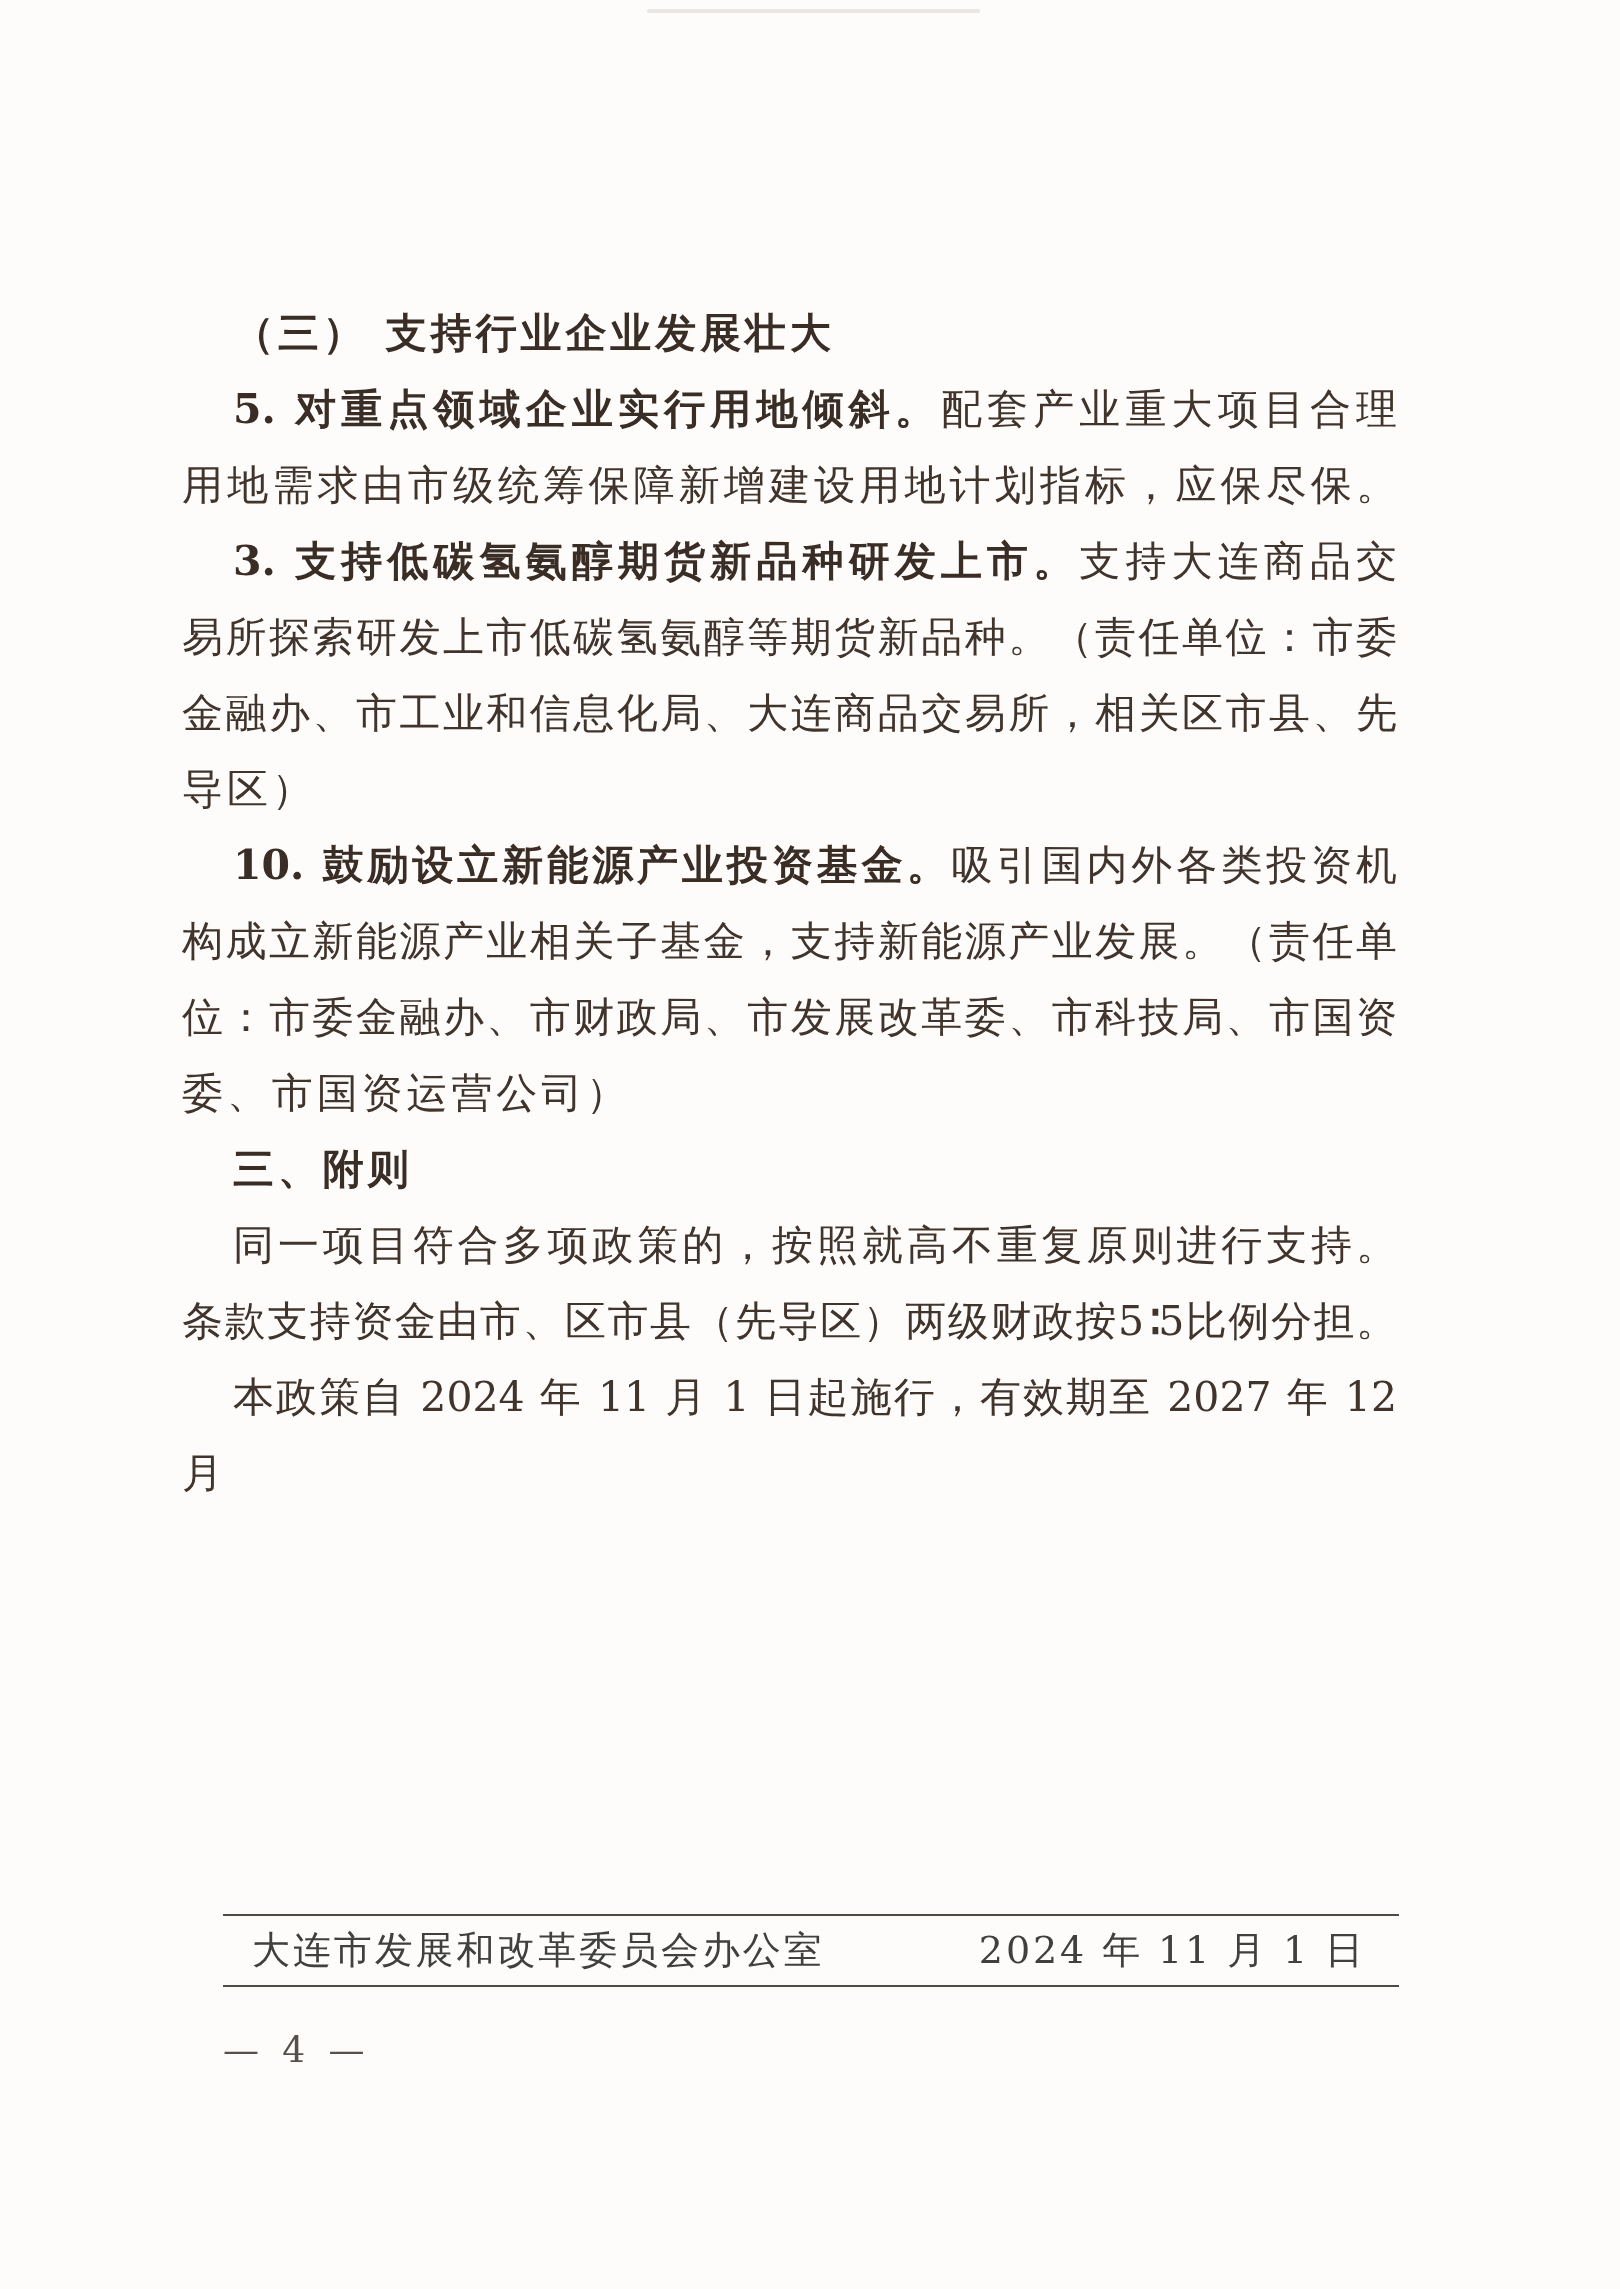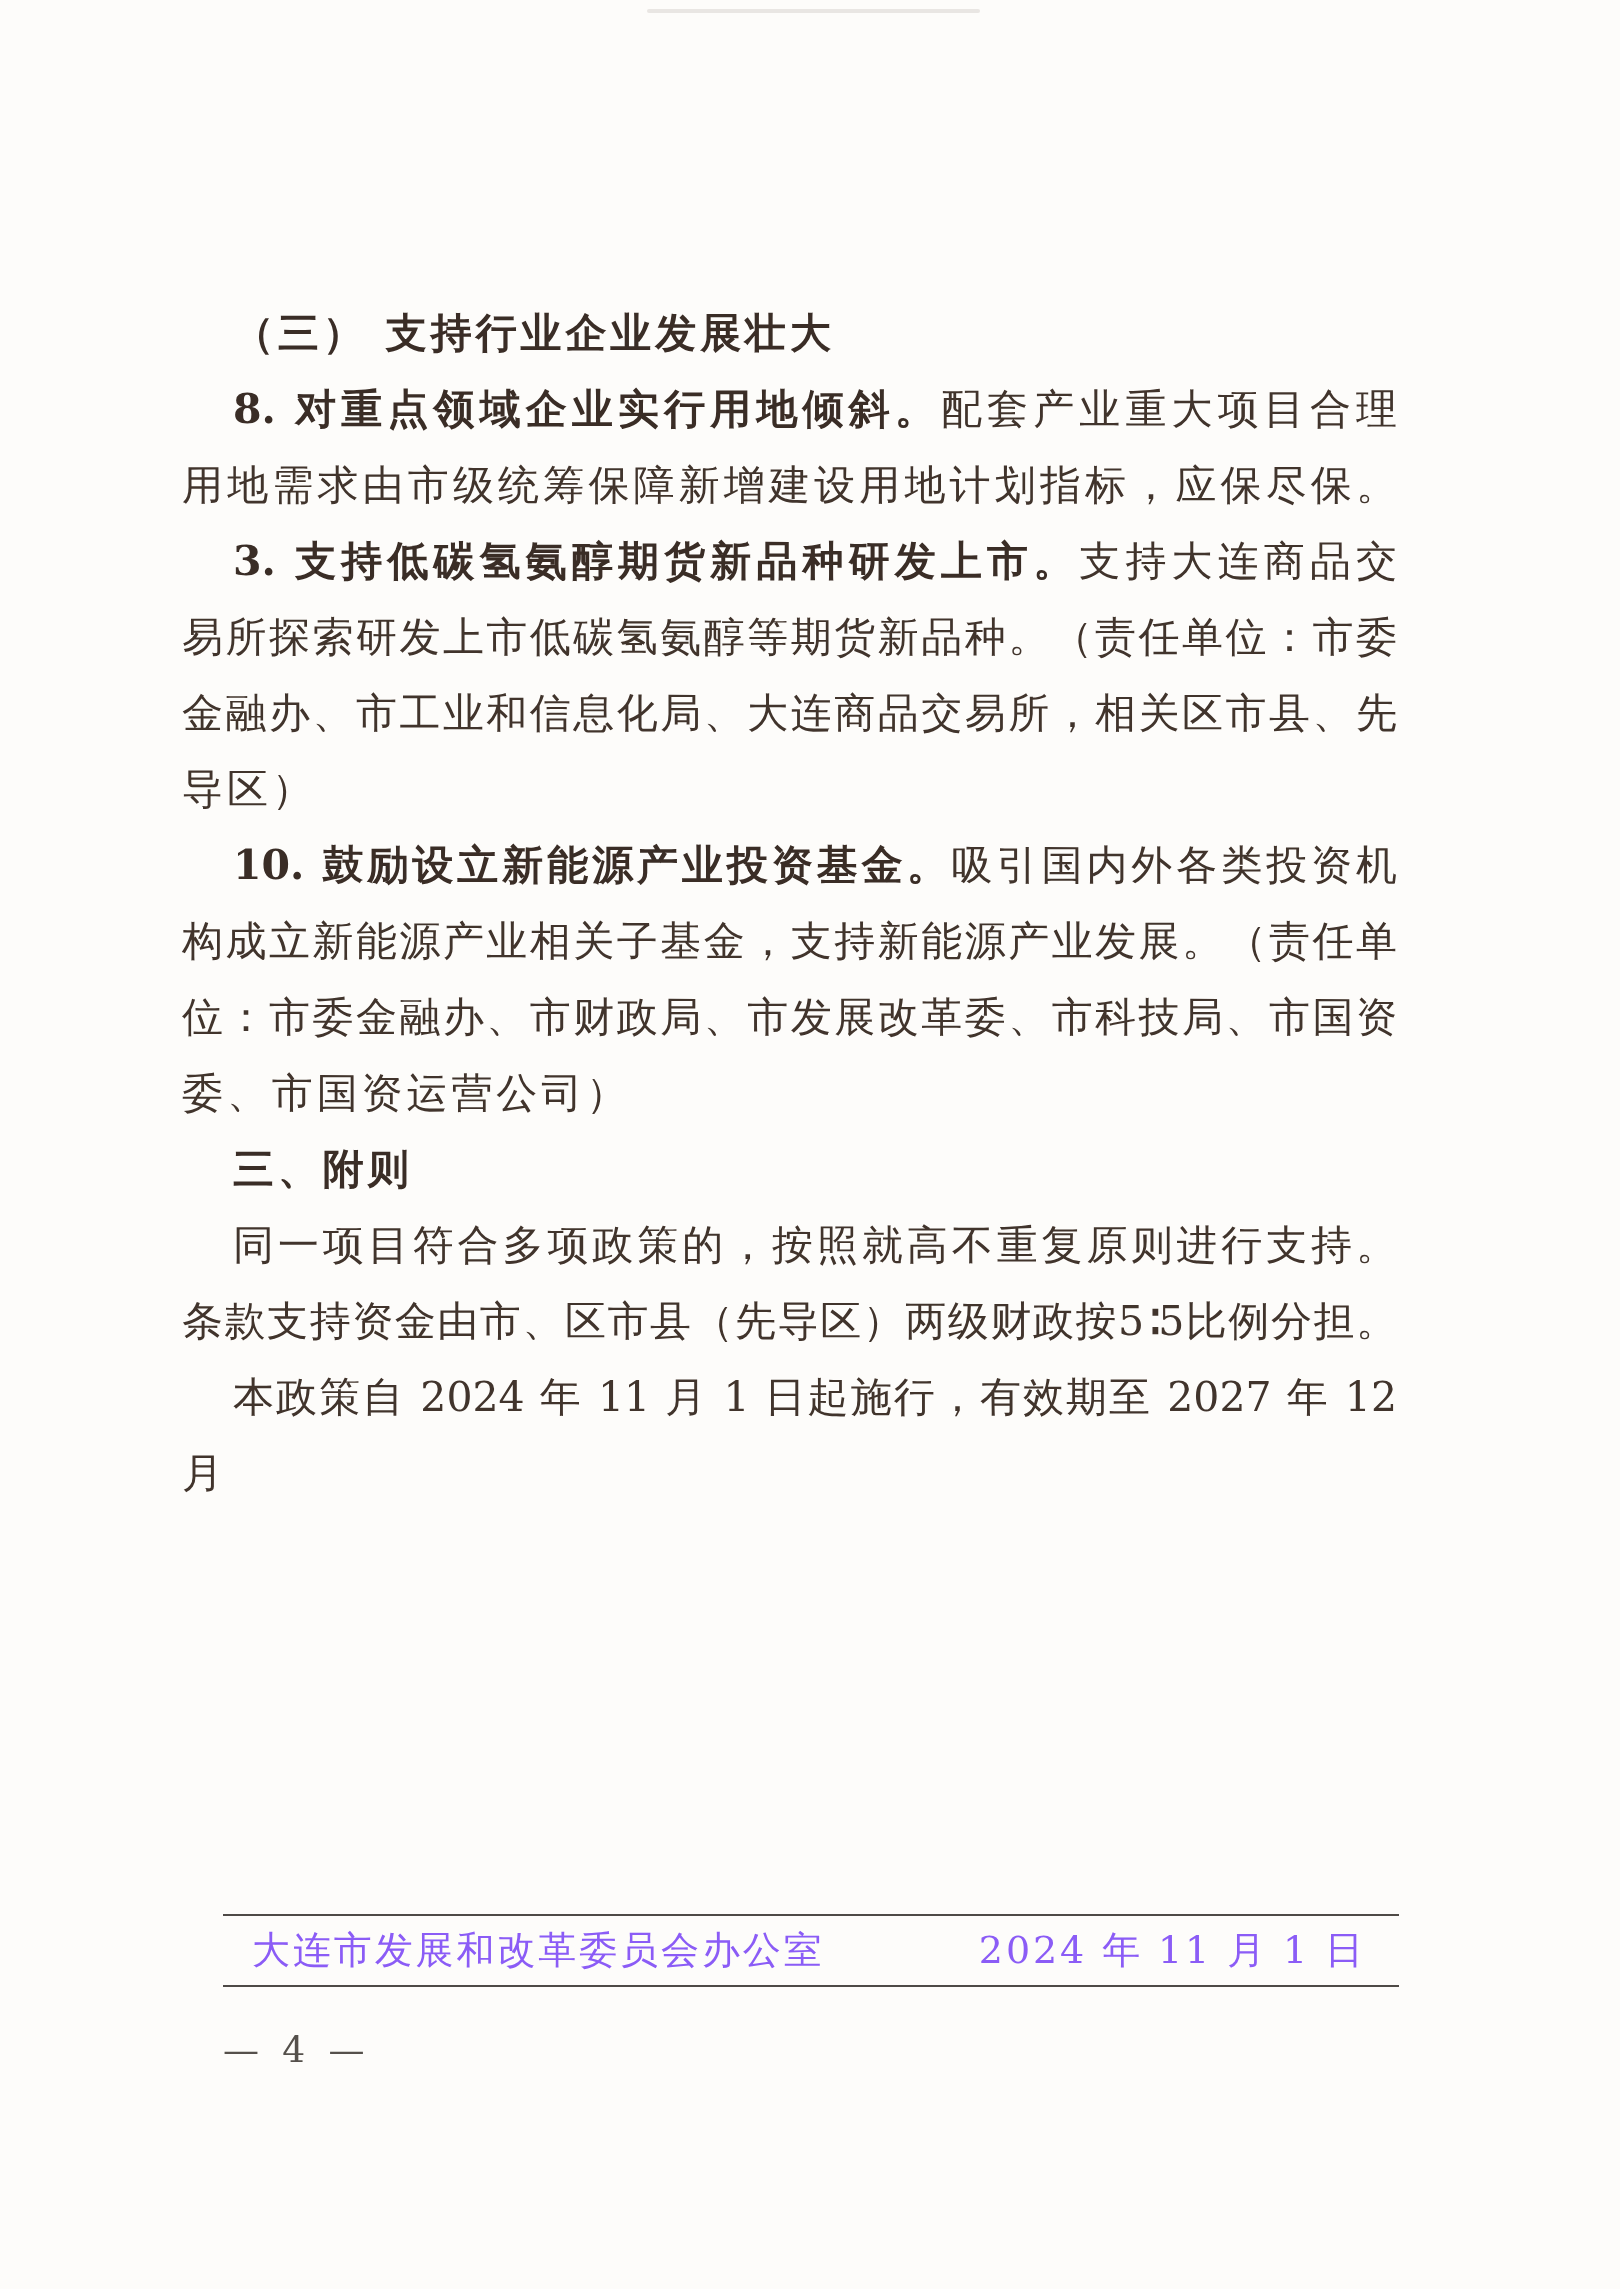--- a/index.html
+++ b/index.html
@@ -58,41 +58,41 @@
     width: 1176px;
     border-top: 2.9px solid #4e4a46;
     border-bottom: 2.9px solid #4e4a46;
     box-sizing: border-box;
     height: 73px;
     display: flex;
     align-items: center;
     justify-content: space-between;
     font-size: 38px;
     letter-spacing: 2.9px;
-    color: #8b5cf6;
+    color: #404040;
     padding: 0 33px 0 29px;
   }
   .pageno {
     position: absolute;
     top: 2029px;
     left: 223px;
     font-size: 36px;
     letter-spacing: 5.9px;
     color: #55504b;
   }
 </style>
 </head>
 <body>
 
 <div class="page">
   <div class="scan-artifact"></div>
 
   <div class="content">
       <div class="line ind"><b>（三） 支持行业企业发展壮大</b></div>
-      <div class="line j ind"><b>8. 对重点领域企业实行用地倾斜。</b>配套产业重大项目合理</div>
+      <div class="line j ind"><b>5. 对重点领域企业实行用地倾斜。</b>配套产业重大项目合理</div>
       <div class="line j">用地需求由市级统筹保障新增建设用地计划指标，应保尽保。</div>
       <div class="line j ind"><b>3. 支持低碳氢氨醇期货新品种研发上市。</b>支持大连商品交</div>
       <div class="line j">易所探索研发上市低碳氢氨醇等期货新品种。（责任单位：市委</div>
       <div class="line j">金融办、市工业和信息化局、大连商品交易所，相关区市县、先</div>
       <div class="line">导区）</div>
       <div class="line j ind"><b>10. 鼓励设立新能源产业投资基金。</b>吸引国内外各类投资机</div>
       <div class="line j">构成立新能源产业相关子基金，支持新能源产业发展。（责任单</div>
       <div class="line j">位：市委金融办、市财政局、市发展改革委、市科技局、市国资</div>
       <div class="line">委、市国资运营公司）</div>
       <div class="line ind"><b>三、附则</b></div>

